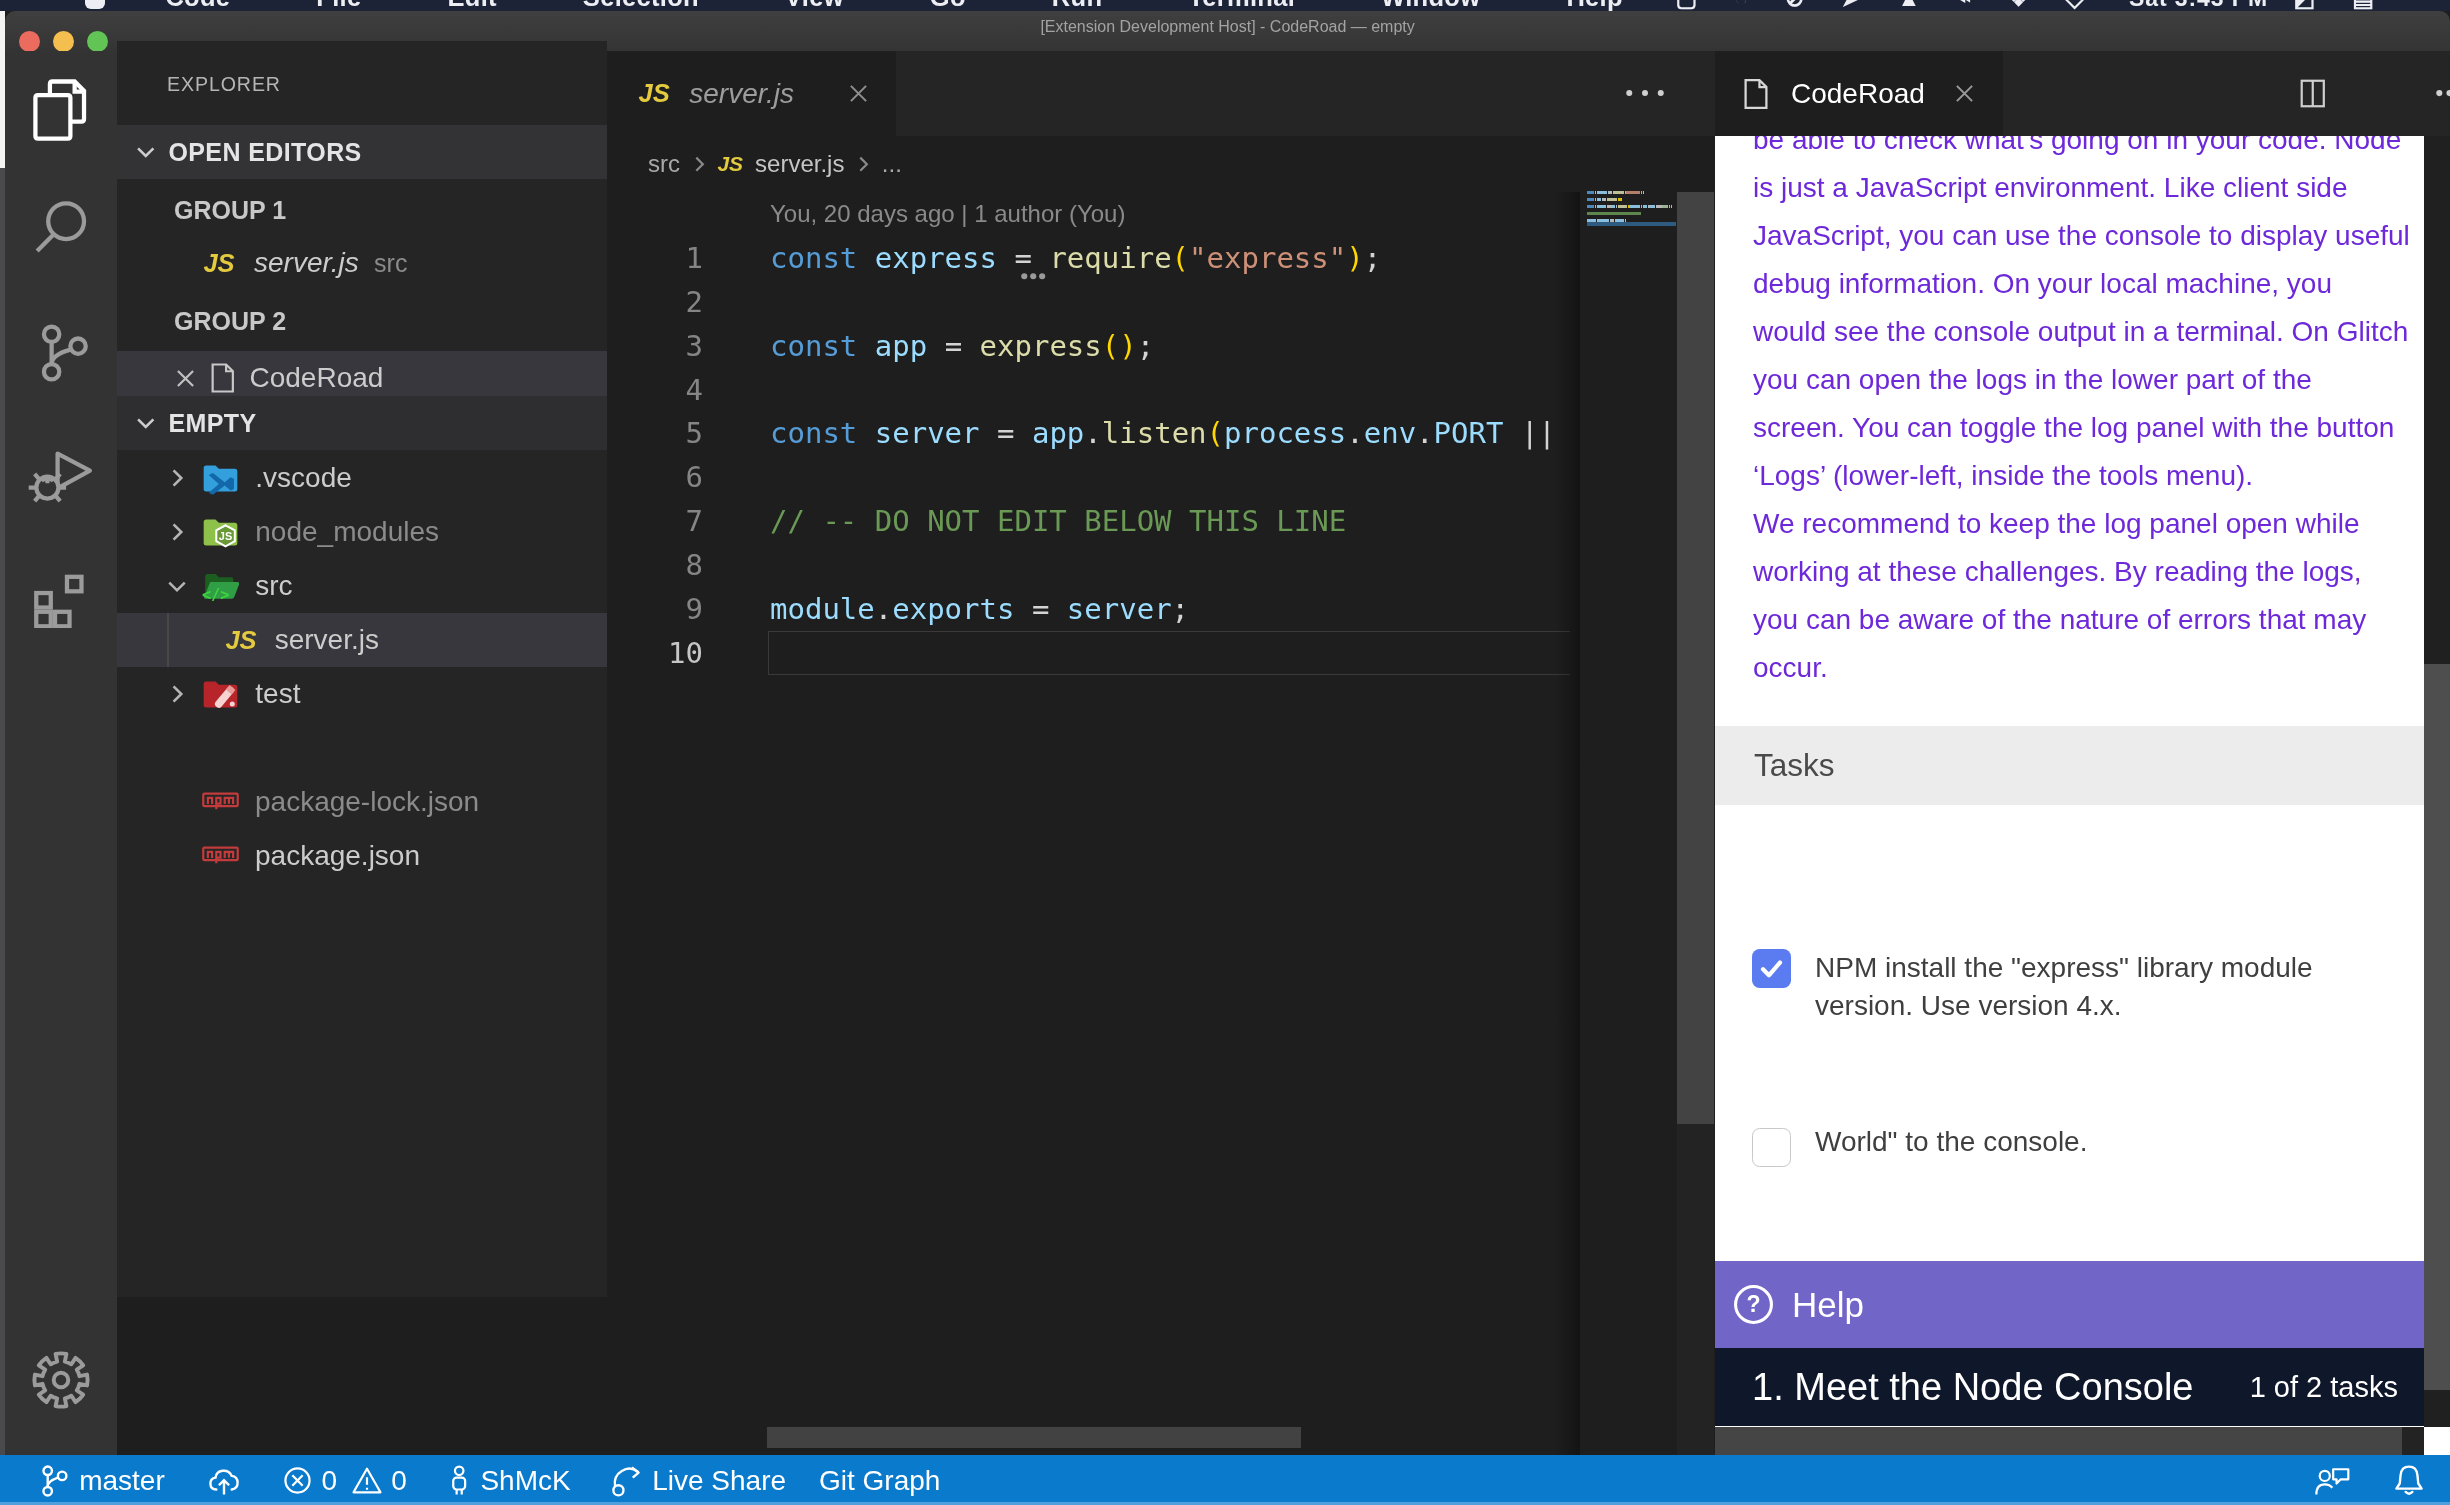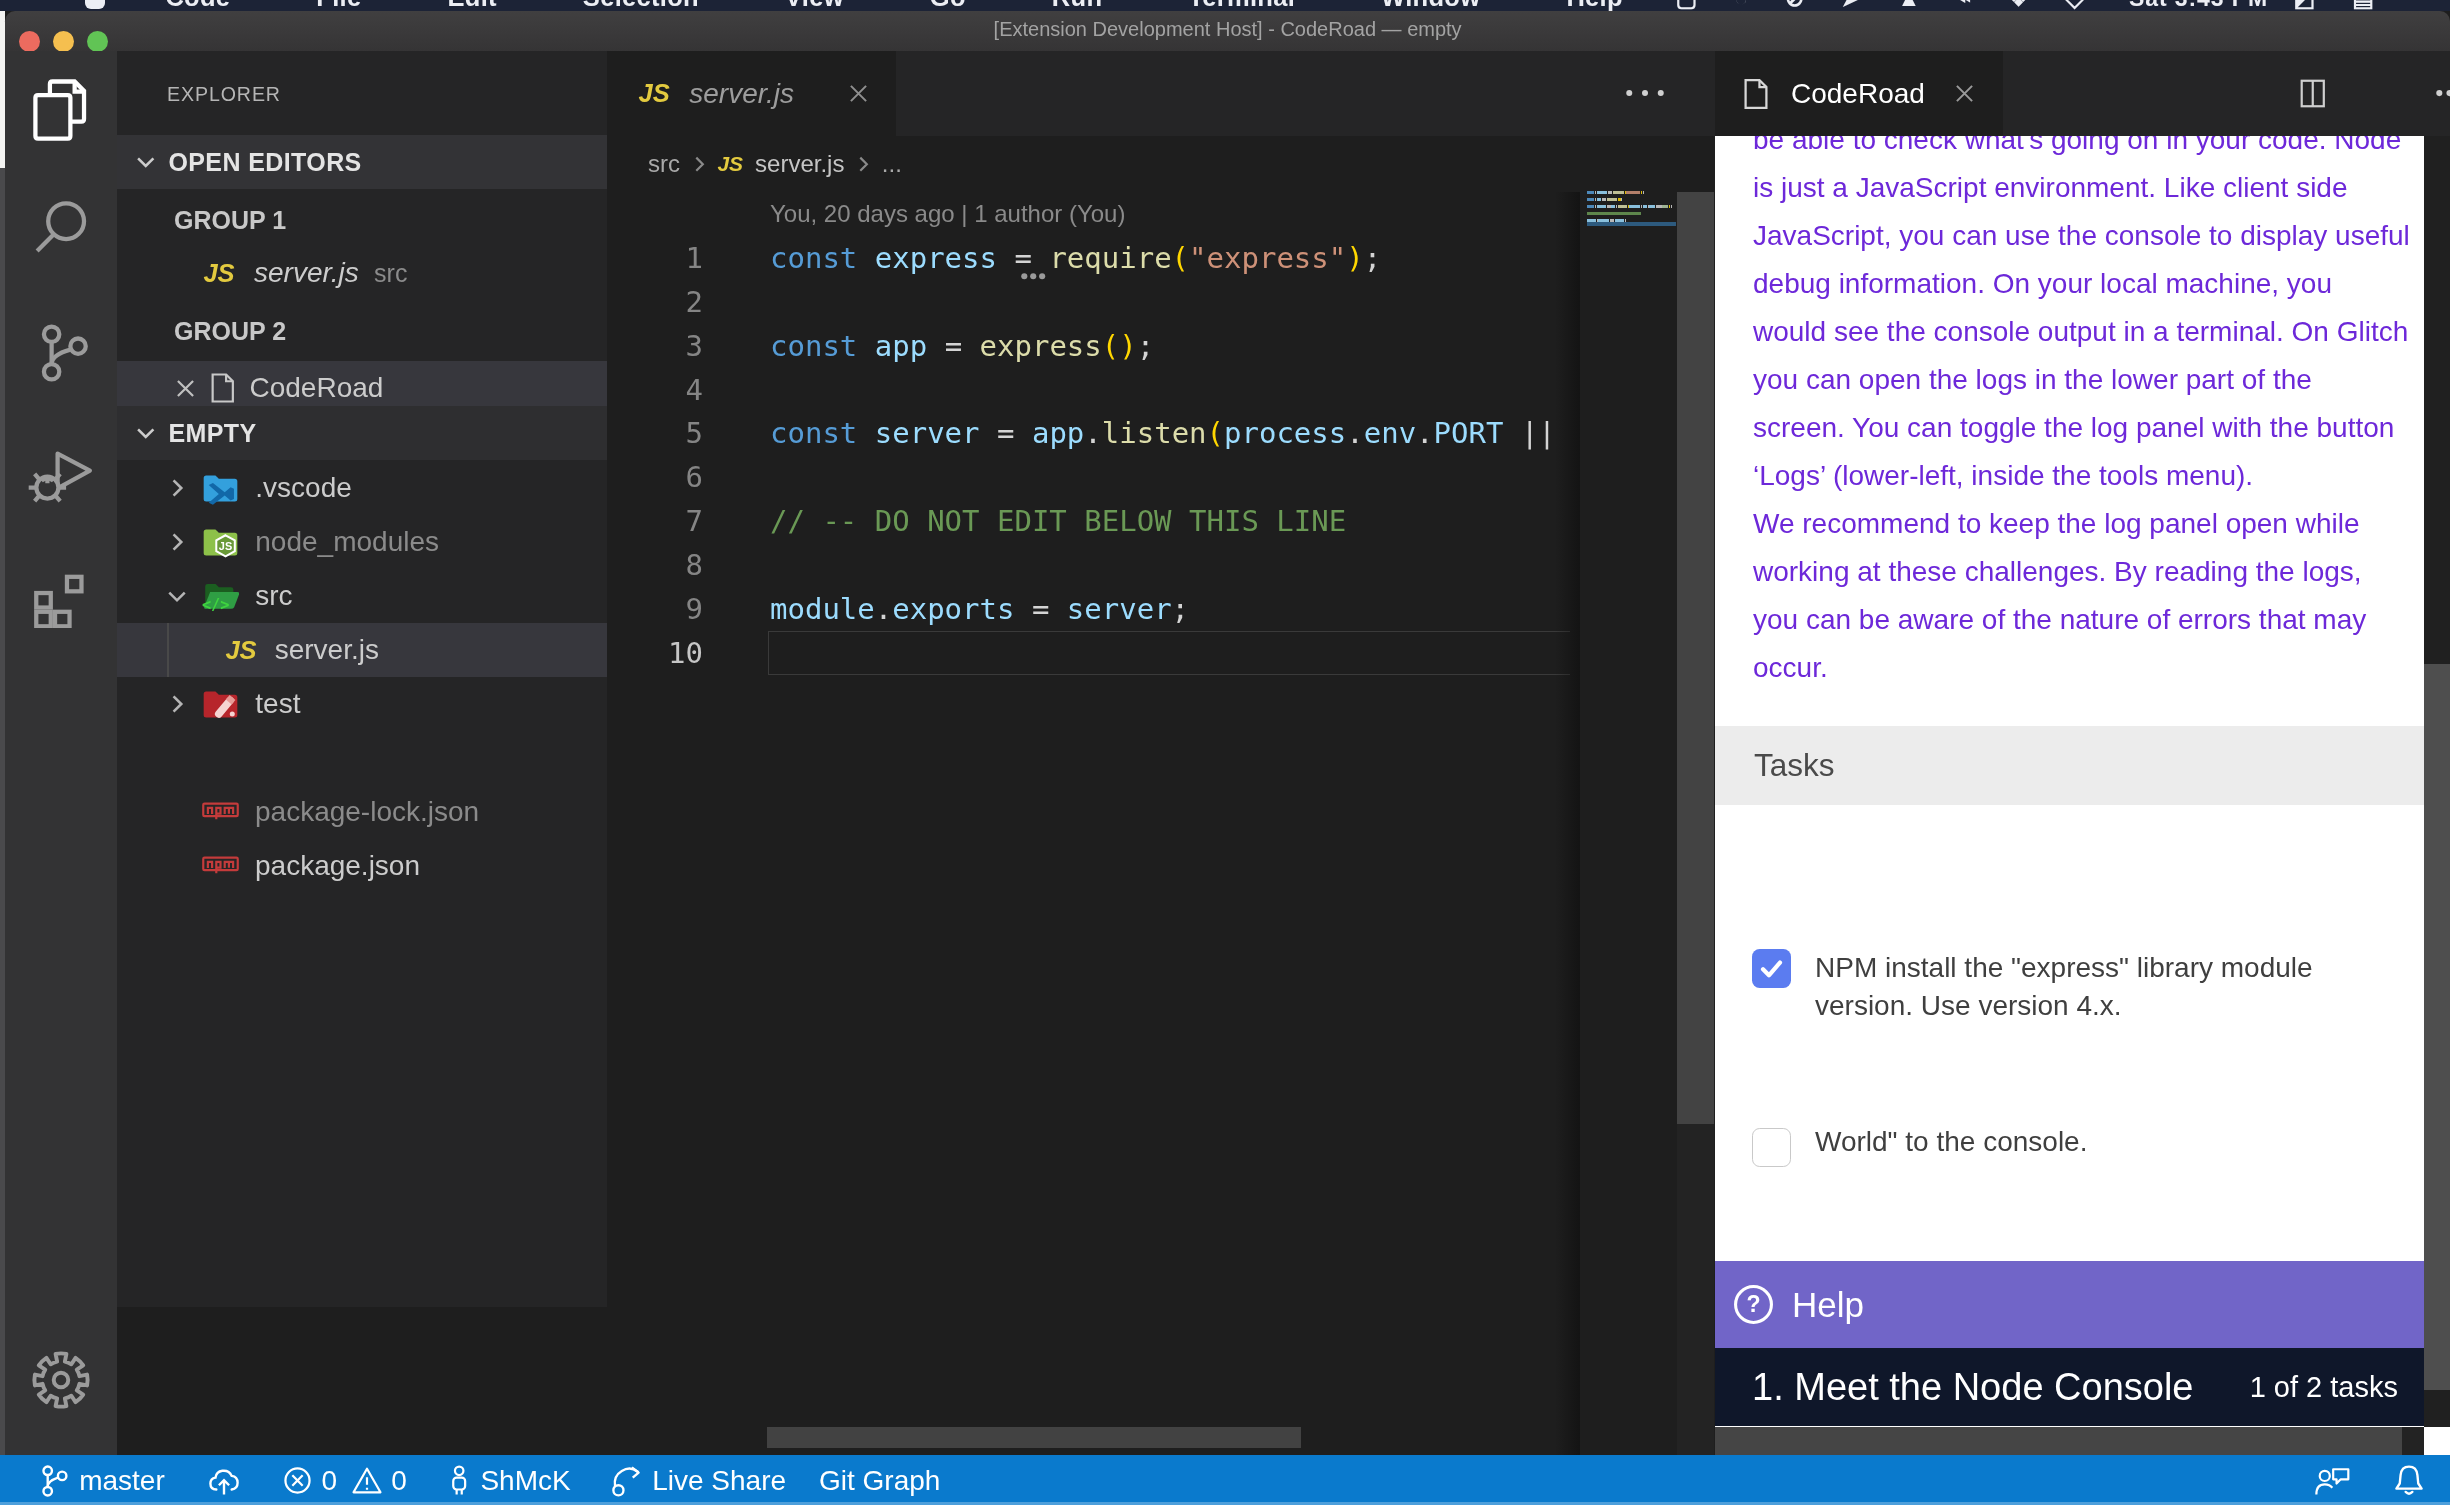--- a/index.html
+++ b/index.html
@@ -14,28 +14,28 @@
   #menubar .mitems { position:absolute; top:-17px; left:85px; font-size:25.5px; font-weight:700; color:#eceef4; letter-spacing:0.3px; white-space:pre; }
   #menubar .mitems span { margin-right:86px; }
   #menubar .mright { position:absolute; top:-15.3px; right:39px; font-size:23px; font-weight:600; color:#eceef4; white-space:pre; letter-spacing:0; }
   #menubar .mright .glyphs { letter-spacing:37px; }
   #menubar .mright .clock { letter-spacing:0.9px; margin-left:8.5px; }
   #titlebar { left:5.1px; top:11px; width:2445px; height:40px; background:linear-gradient(#403f40,#353435); border-radius:10.2px 10.2px 0 0; }
   .tl { position:absolute; top:20.4px; width:21px; height:21px; border-radius:50%; }
   #tl-close { left:13.6px; background:#ec6b5f; }
   #tl-min { left:48px; background:#f5bf4f; }
   #tl-max { left:82px; background:#61c455; }
-  #window-title { position:absolute; top:6.8px; left:0; width:100%; text-align:center; font-size:20px; color:#a3a3a3; }
+  #window-title { position:absolute; top:6.8px; left:0; width:100%; text-align:center; font-size:16px; color:#a3a3a3; }
 
   
   #activitybar { left:5.1px; top:51px; width:112px; height:1404px; background:#333334; }
   .ab-icon { position:absolute; left:0; width:112px; height:112px; display:flex; align-items:center; justify-content:center; }
 
   
-  #sidebar { left:117px; top:51px; width:490px; height:1256px; background:#252526; overflow:hidden; }
+  #sidebar { left:117px; top:41px; width:490px; height:1256px; background:#252526; overflow:hidden; }
   #explorer-title { position:absolute; left:50px; top:20.4px; height:46px; line-height:46px; font-size:19.6px; color:#b5b5b5; letter-spacing:0.9px; }
   .sect-hdr { position:absolute; left:0; width:490px; display:flex; align-items:center; font-weight:700; color:#e4e4e4; }
   .sect-hdr .chev { margin-left:13.6px; width:31px; display:flex; justify-content:center; }
   .sect-hdr .lbl { margin-left:6.8px; font-size:25px; letter-spacing:0.4px; }
   .row { position:absolute; left:0; width:490px; height:54px; display:flex; align-items:center; font-size:28px; color:#cccccc; }
   .row.dim { color:#8b8b8b; }
   .row.sel { background:#37373d; }
   .row .ficon { display:flex; align-items:center; justify-content:center; }
   .grp { position:absolute; left:57px; height:54px; display:flex; align-items:center; font-size:25px; font-weight:700; color:#c8c8c8; }
 

